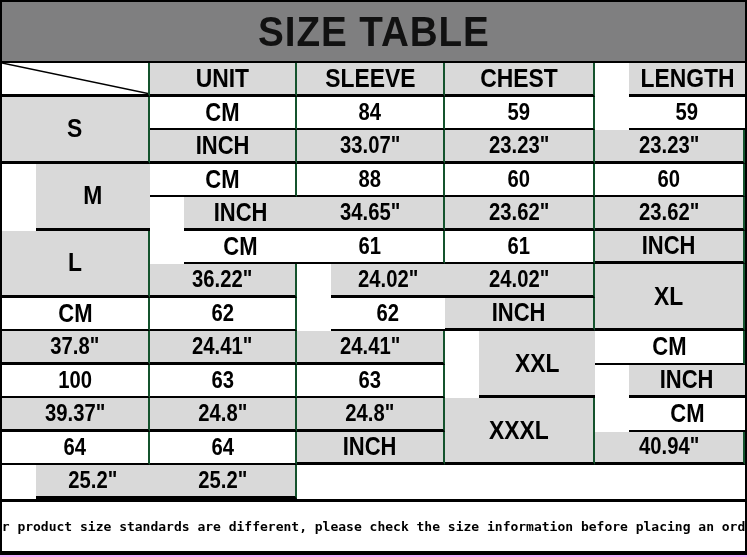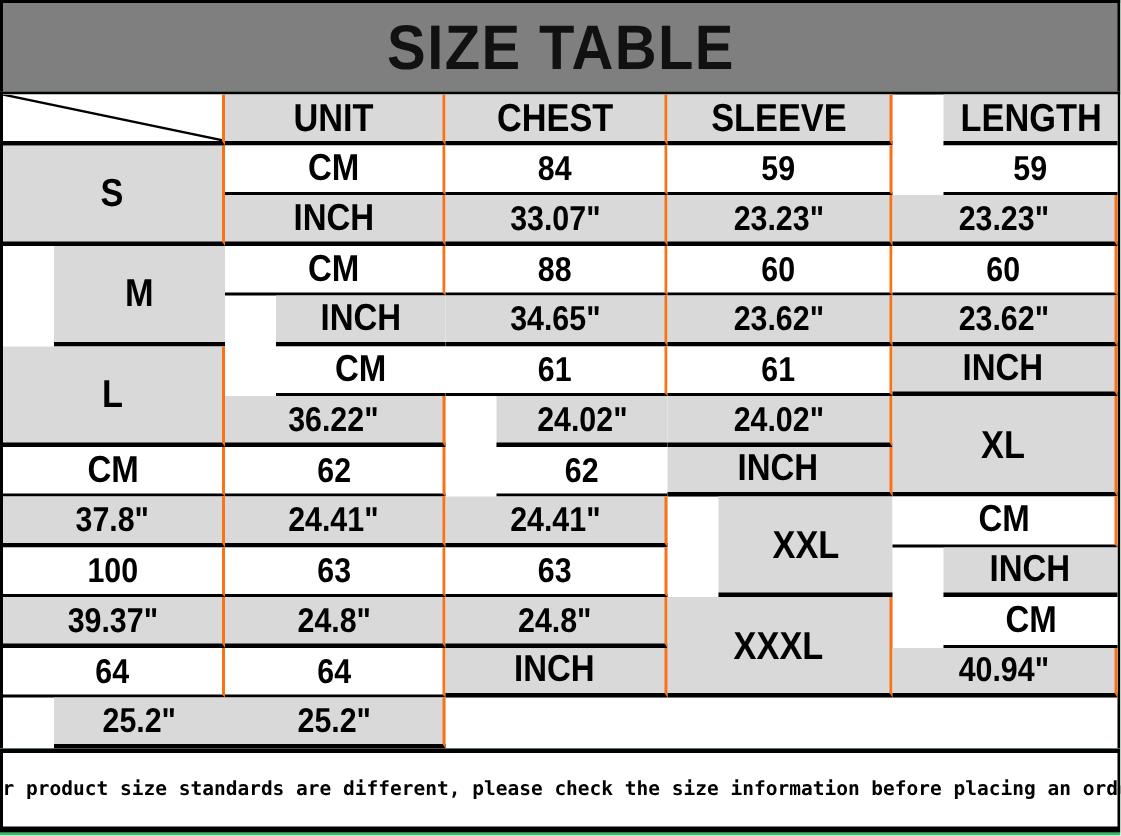--- a/index.html
+++ b/index.html
@@ -5,21 +5,21 @@
   * { margin: 0; padding: 0; box-sizing: border-box; }
   html, body { background: #ffffff; }
   body {
     font-family: "Liberation Sans", sans-serif;
     color: #000000;
     width: 747px;
   }
   .page {
     width: 747px;
     height: 557px;
-    background: #22c55e;
+    background: #f0abfc;
     overflow: hidden;
   }
 
   
   .title-band {
     height: 61px;
     background: #7f7f80;
     border: 2px solid #000000;
     border-bottom: none;
     display: flex;
@@ -42,21 +42,21 @@
     grid-template-columns: 148px 147px 148px 150px 1fr;
     grid-auto-rows: 33.5px;
     border: 2px solid #000000;
     border-bottom: none;
     background: #ffffff;
   }
   .cell {
     display: flex;
     align-items: center;
     justify-content: center;
-    border-right: 2px solid #f97316;
+    border-right: 2px solid #14532d;
     border-bottom: 2px solid #000000;
     background: #ffffff;
     overflow: hidden;
   }
   .cell:nth-child(5n), .last-col { border-right: none; margin-left: 34px; }
   .gray  { background: #d9d9d9; }
   .thick { border-bottom-width: 3px; }
   .corner {
     background: #ffffff;
     position: relative;
@@ -111,24 +111,24 @@
 
     <div class="cell corner thick">
       <svg viewBox="0 0 100 100" preserveAspectRatio="none">
         <line x1="0" y1="0" x2="100" y2="100" stroke="#000000" stroke-width="1.5" vector-effect="non-scaling-stroke"></line>
       </svg>
     </div>
     <div class="cell gray thick">
         <span class="cond hdr-text">UNIT</span>
       </div>
     <div class="cell gray thick">
+        <span class="cond hdr-text">SLEEVE</span>
+      </div>
+    <div class="cell gray thick">
         <span class="cond hdr-text">CHEST</span>
-      </div>
-    <div class="cell gray thick">
-        <span class="cond hdr-text">SLEEVE</span>
       </div>
     <div class="cell gray thick">
         <span class="cond hdr-text">LENGTH</span>
       </div>
 
     <div class="cell size-label">
         <span class="cond label-text">S</span>
       </div>
     <div class="cell">
         <span class="cond unit-text">CM</span>

